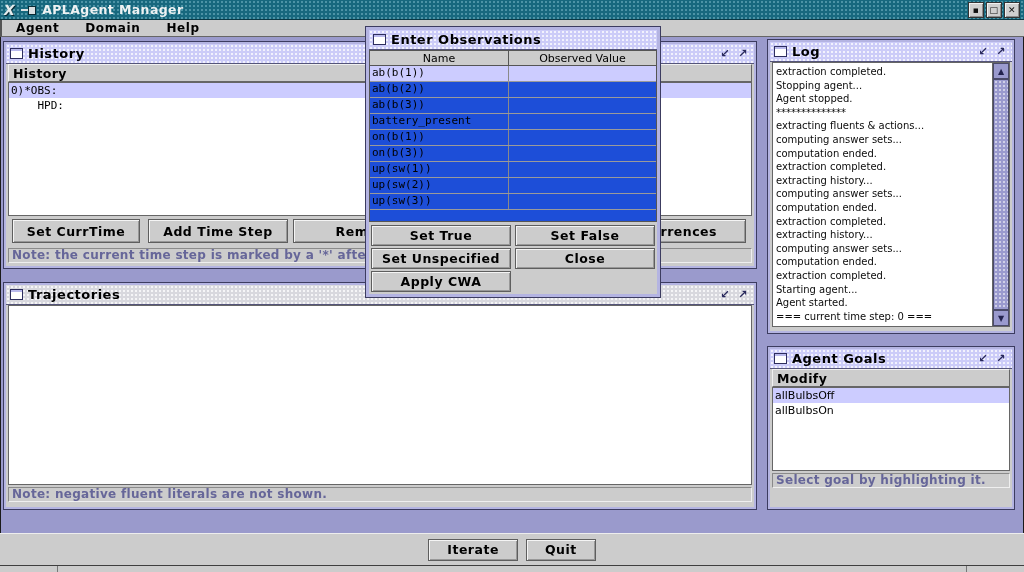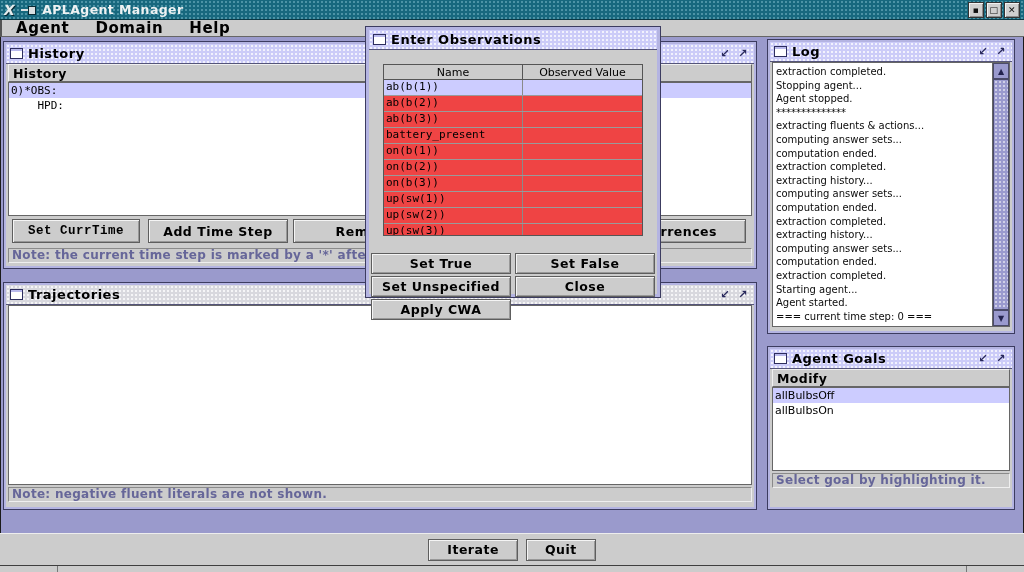--- a/index.html
+++ b/index.html
@@ -24,21 +24,21 @@
   .pin::after  { content:""; position:absolute; right:0; top:1px; width:6px; height:7px; background:#d9dfe1; border:1px solid #0a2a33; }
   .tb-btns { margin-left:auto; display:flex; gap:2px; }
   .tb-btn { width:16px; height:16px; background:#cfcfcf; border:1px solid #333;
     box-shadow:inset 1px 1px 0 #f2f2f2, inset -1px -1px 0 #8d8d8d;
     color:#111; font-size:9px; line-height:14px; text-align:center; font-weight:bold; }
 
   
   .menubar { position:absolute; left:0; top:20px; width:1024px; height:17px;
     background:#cccccc; border-bottom:1px solid #666; border-left:2px solid #555;
     display:flex; align-items:center; gap:26px; padding:0 14px;
-    font-weight:bold; font-size:15px; color:#000; letter-spacing:.6px; }
+    font-weight:bold; font-size:12px; color:#000; letter-spacing:.6px; }
   .menu-item { cursor:default; }
 
   
   .frame { position:absolute; background:#cccccc; border:2px solid #b4b4e2;
     box-shadow:0 0 0 1px #3c3c60; }
   .ftitle { height:20px; display:flex; align-items:center; gap:5px; padding:0 4px;
     background-color:#ccccf8;
     background-image:radial-gradient(rgba(255,255,255,.75) .8px, rgba(0,0,0,0) 1px);
     background-size:4px 4px;
     border-bottom:1px solid #55557a;
@@ -83,21 +83,21 @@
   .sb-btn { position:absolute; left:0; width:16px; height:16px; background:#9a9ace;
     border:1px solid #4a4a6a; text-align:center; font-size:8px; line-height:15px; color:#22224e; }
   .sb-up { top:0; } .sb-down { bottom:0; }
   .sb-thumb { position:absolute; left:0; top:16px; bottom:16px; width:16px;
     background-color:#9a9ace;
     background-image:radial-gradient(rgba(255,255,255,.55) .7px, rgba(0,0,0,0) 1px);
     background-size:4px 4px; border:1px solid #4a4a6a; }
 
   
   #obs-dialog { z-index:10; border-width:3px; }
-  .obs-table { margin:14px; background:#ef4444; border:1px solid #555; height:172px; overflow:hidden; }
+  .obs-table { margin:0; background:#1d4ed8; border:1px solid #555; height:172px; overflow:hidden; }
   .obs-hrow { display:flex; height:15px; background:#cccccc; border-bottom:1px solid #555;
     font-size:11px; color:#000; }
   .obs-hcell { text-align:center; line-height:15px; }
   .obs-hname { width:139px; border-right:1px solid #555; }
   .obs-hval { flex:1; }
   .obs-row { display:flex; height:16px; border-bottom:1px solid #9a9a9a; }
   .obs-row.sel { background:#ccccff; }
   .obs-name { width:139px; border-right:1px solid #8a8a8a;
     font-family:"DejaVu Sans Mono", monospace; font-size:11px; line-height:14px; padding-left:2px; }
   .obs-val { flex:1; }
@@ -143,21 +143,21 @@
         <span class="wbtn">↙</span>
         <span class="wbtn">↗</span>
       </span>
     </div>
     <div class="colhead">History</div>
     <div class="listbox" style="height:134px;">
       <div class="lrow sel">0)*OBS:</div>
       <div class="lrow">    HPD:</div>
     </div>
     <div class="btnrow">
-      <button class="mbtn" style="left:6px;  width:128px;font-family:Liberation Mono, monospace;">Set CurrTime</button>
+      <button class="mbtn" style="left:6px;  width:128px;">Set CurrTime</button>
       <button class="mbtn" style="left:142px; width:140px;">Add Time Step</button>
       <button class="mbtn" style="left:287px; width:150px;">Rem Tim</button>
       <button class="mbtn" style="left:494px; width:246px; text-align:right; padding-right:28px;">currences</button>
     </div>
     <div class="notebar">Note: the current time step is marked by a '*' afte</div>
   </div>
 
   <div class="frame" style="left:4px; top:283px; width:752px; height:226px;">
     <div class="ftitle inactive">
       <span class="wicon"></span>
@@ -248,24 +248,20 @@
       <div class="obs-row">
         <div class="obs-name">ab(b(3))</div>
         <div class="obs-val"></div>
       </div>
       <div class="obs-row">
         <div class="obs-name">battery_present</div>
         <div class="obs-val"></div>
       </div>
       <div class="obs-row">
         <div class="obs-name">on(b(1))</div>
-        <div class="obs-val"></div>
-      </div>
-      <div class="obs-row">
-        <div class="obs-name">on(b(2))</div>
         <div class="obs-val"></div>
       </div>
       <div class="obs-row">
         <div class="obs-name">on(b(3))</div>
         <div class="obs-val"></div>
       </div>
       <div class="obs-row">
         <div class="obs-name">up(sw(1))</div>
         <div class="obs-val"></div>
       </div>

